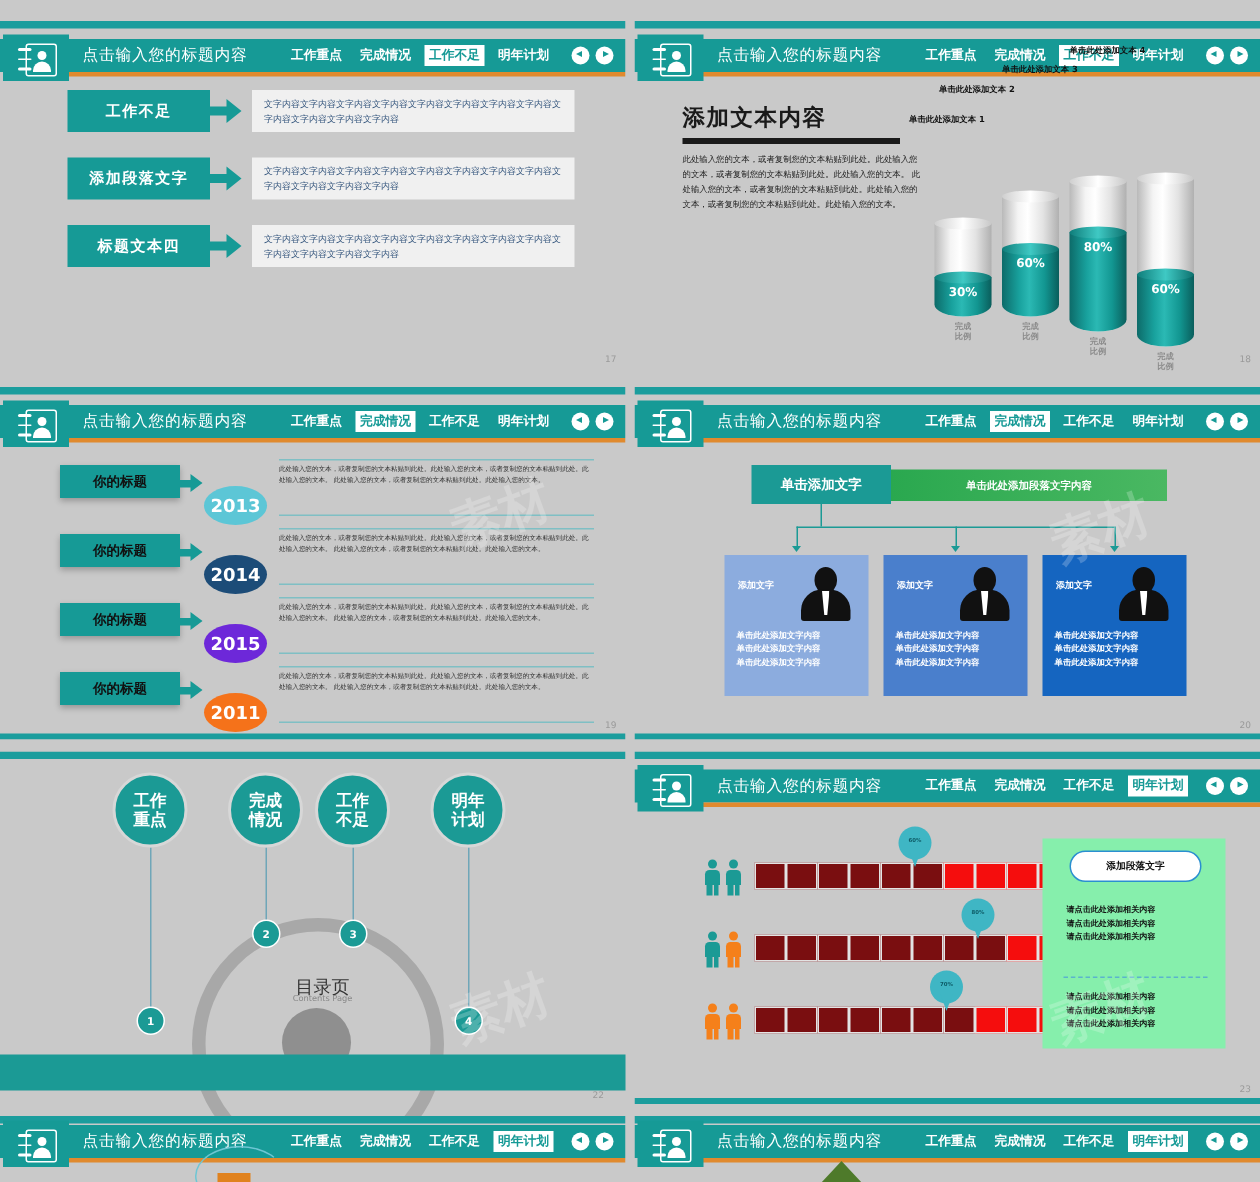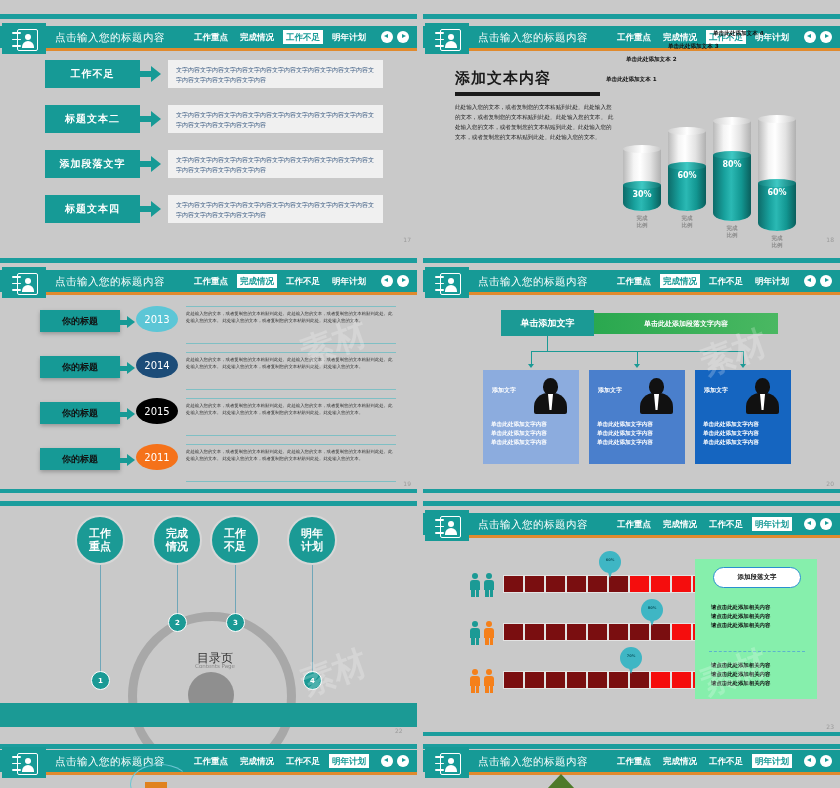--- a/index.html
+++ b/index.html
@@ -172,22 +172,22 @@
     box-shadow:0 2px 4px rgba(0,0,0,.25);
   }
   .s3-ar{ position:absolute; left:120px; top:10px; }
   .s3-ar .shaft{ position:absolute; left:0; top:3.5px; width:8px; height:5px; background:#169a96; }
   .s3-ar .tip{
     position:absolute; left:7px; top:0; width:0; height:0;
     border-top:6px solid transparent; border-bottom:6px solid transparent;
     border-left:8px solid #169a96;
   }
   .s3-year{
-    position:absolute; left:136px; top:0; width:42px; height:26px;
-    border-radius:50%; color:#fff; font-size:10px; font-weight:normal;
+    position:absolute; left:136px; top:18px; width:42px; height:26px;
+    border-radius:50%; color:#fff; font-size:12px; font-weight:bold;
     display:flex; align-items:center; justify-content:center;
   }
   .s3-lines{ position:absolute; left:186px; top:0; width:210px; height:40px; }
   .s3-lines .ln{ position:absolute; left:0; width:100%; height:1px; background:#7fbfc4; }
   .s3-lines .ln.t{ top:0; } .s3-lines .ln.b{ top:37px; }
   .s3-txt{
     position:absolute; left:186px; top:4px; width:208px;
     font-size:4.4px; line-height:7px; color:#333;
   }
 
@@ -365,28 +365,20 @@
     <div class="s1-rows">
       <div class="s1-row">
         <div class="s1-lbl">工作不足</div>
         <div class="s1-arrow">
             <div class="shaft"></div>
             <div class="tip"></div>
           </div>
         <div class="s1-txt">文字内容文字内容文字内容文字内容文字内容文字内容文字内容文字内容文字内容文字内容文字内容文字内容</div>
       </div>
       <div class="s1-row">
-        <div class="s1-lbl">标题文本二</div>
-        <div class="s1-arrow">
-            <div class="shaft"></div>
-            <div class="tip"></div>
-          </div>
-        <div class="s1-txt">文字内容文字内容文字内容文字内容文字内容文字内容文字内容文字内容文字内容文字内容文字内容文字内容</div>
-      </div>
-      <div class="s1-row">
         <div class="s1-lbl">添加段落文字</div>
         <div class="s1-arrow">
             <div class="shaft"></div>
             <div class="tip"></div>
           </div>
         <div class="s1-txt">文字内容文字内容文字内容文字内容文字内容文字内容文字内容文字内容文字内容文字内容文字内容文字内容</div>
       </div>
       <div class="s1-row">
         <div class="s1-lbl">标题文本四</div>
         <div class="s1-arrow">
@@ -524,21 +516,21 @@
         </div>
       <div class="s3-txt">此处输入您的文本，或者复制您的文本粘贴到此处。此处输入您的文本，或者复制您的文本粘贴到此处。此处输入您的文本。
 此处输入您的文本，或者复制您的文本粘贴到此处。此处输入您的文本。</div>
     </div>
     <div class="s3-row" style="top:140px;">
       <div class="s3-lbl">你的标题</div>
       <div class="s3-ar">
           <div class="shaft"></div>
           <div class="tip"></div>
         </div>
-      <div class="s3-year" style="background:#000000;">2015</div>
+      <div class="s3-year" style="background:#6d28d9;">2015</div>
       <div class="s3-lines">
           <div class="ln t"></div>
           <div class="ln b"></div>
         </div>
       <div class="s3-txt">此处输入您的文本，或者复制您的文本粘贴到此处。此处输入您的文本，或者复制您的文本粘贴到此处。此处输入您的文本。
 此处输入您的文本，或者复制您的文本粘贴到此处。此处输入您的文本。</div>
     </div>
     <div class="s3-row" style="top:186px;">
       <div class="s3-lbl">你的标题</div>
       <div class="s3-ar">

